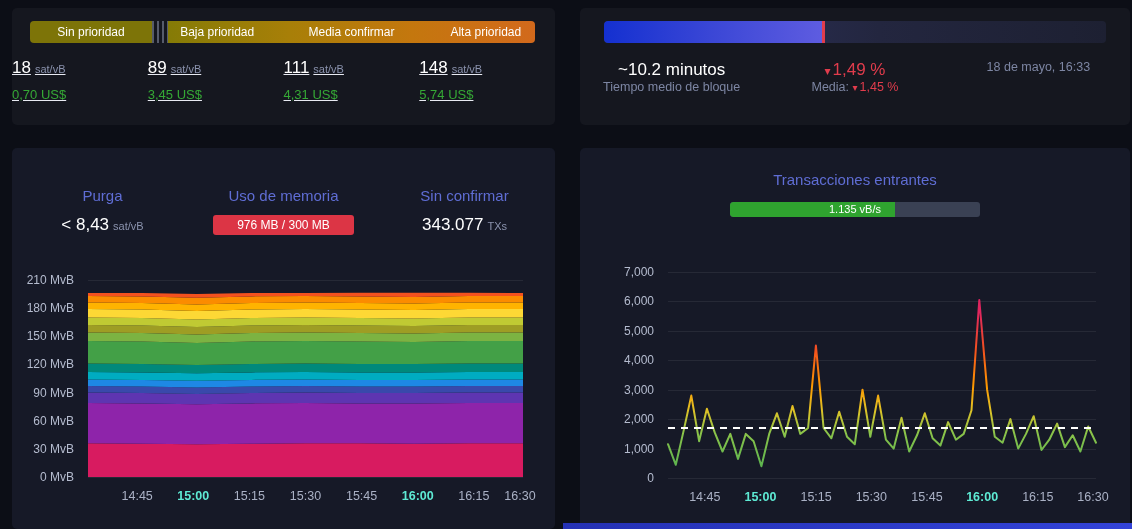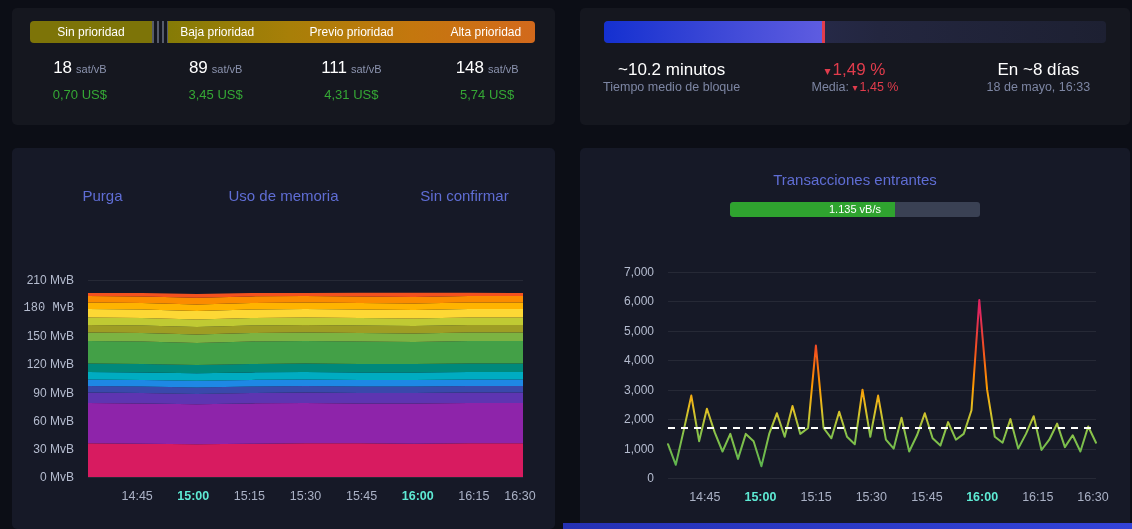--- a/index.html
+++ b/index.html
@@ -12,21 +12,21 @@
 
   
   .fee-bar{display:flex;height:22px;margin:13px 20px 0 18px;font-size:12px;color:#fff;}
   .fee-first{width:122px;background:#7d7408;border-radius:4px 0 0 4px;
              display:flex;align-items:center;justify-content:center;}
   .fee-stripes{width:16px;background:repeating-linear-gradient(90deg,#565b6b 0 2px,#14161e 2px 5px);}
   .fee-grad{flex:1;display:flex;border-radius:0 4px 4px 0;
             background:linear-gradient(90deg,#857b06,#a87f08,#c4770e,#d2691c);gap:36px;}
   .fee-grad span{flex:1;display:flex;align-items:center;justify-content:center;}
   .fee-values{position:absolute;left:0;right:0;top:50px;display:grid;
-              grid-template-columns:repeat(4,1fr);text-align:center;}
+              grid-template-columns:repeat(4,1fr);text-align:left;text-decoration:underline;}
   .big{font-size:17px;color:#fff;}
   .unit{font-size:11px;color:#8b93ae;margin-left:4px;}
   .usd{margin-top:9px;font-size:13px;color:#35a835;}
 
   
   .diff-bar{position:relative;height:22px;margin:13px 24px 0 24px;border-radius:4px;overflow:hidden;
             background:linear-gradient(90deg,#2f3566 0%,#23263f 55%,#1d2032 100%);}
   .diff-fill{position:absolute;left:0;top:0;bottom:0;border-radius:4px 0 0 4px;
              background:linear-gradient(90deg,#1430d0,#3b47d6,#5e5ce0);}
   .diff-marker{position:absolute;top:0;bottom:0;width:3px;background:#e13c4c;}
@@ -70,21 +70,21 @@
 <body>
 
 <div class="page">
 
   <section class="card top" style="left:12px;top:8px;width:543px;height:117px">
     <div class="fee-bar">
       <div class="fee-first">Sin prioridad</div>
       <div class="fee-stripes"></div>
       <div class="fee-grad">
         <span>Baja prioridad</span>
-        <span>Previo prioridad</span>
+        <span>Media confirmar</span>
         <span>Alta prioridad</span>
       </div>
     </div>
     <div class="fee-values">
       <div>
         <div class="big">
           <span>18</span><span class="unit">sat/vB</span>
         </div>
         <div class="usd">0,70 US$</div>
       </div>
@@ -122,46 +122,56 @@
       <div>
         <div class="big neg">
           <span class="arrow">▾</span><span>1,49 %</span>
         </div>
         <div class="sub">
           <span>Media:</span>
           <span class="arrow small">▾</span><span class="neg">1,45 %</span>
         </div>
       </div>
       <div>
-        <div class="big">En ~8 días</div>
         <div class="sub">18 de mayo, 16:33</div>
       </div>
     </div>
   </section>
 
   <section class="card bottom" style="left:12px;top:148px;width:543px;height:381px">
     <div class="mp-grid hdr-row">
       <div class="hdr">Purga</div>
       <div class="hdr">Uso de memoria</div>
       <div class="hdr">Sin confirmar</div>
+    </div>
+    <div class="mp-grid val-row">
+      <div class="big">
+        <span>&lt; 8,43</span><span class="unit">sat/vB</span>
+      </div>
+      <div>
+        <span class="mem-badge">976 MB / 300 MB</span>
+      </div>
+      <div class="big">
+        <span>343.077</span><span class="unit">TXs</span>
+      </div>
     </div>
     <div class="plot" style="left:76px;top:132px;width:435px;height:197px">
       <div class="grid">
           <div class="gridline" style="top: 0%;"></div>
           <div class="gridline" style="top: 14.2857%;"></div>
           <div class="gridline" style="top: 28.5714%;"></div>
           <div class="gridline" style="top: 42.8571%;"></div>
           <div class="gridline" style="top: 57.1429%;"></div>
           <div class="gridline" style="top: 71.4286%;"></div>
           <div class="gridline" style="top: 85.7143%;"></div>
           <div class="gridline" style="top: 100%;"></div>
         </div>
       <div class="y-labels">
           <div class="ytick" style="top: 0%;">210 MvB</div>
-          <div class="ytick" style="top: 14.2857%; font-family: Liberation Mono, monospace;">180 MvB</div>
+          <div class="ytick" style="top: 14.2857%;">180 MvB</div>
           <div class="ytick" style="top: 28.5714%;">150 MvB</div>
           <div class="ytick" style="top: 42.8571%;">120 MvB</div>
           <div class="ytick" style="top: 57.1429%;">90 MvB</div>
           <div class="ytick" style="top: 71.4286%;">60 MvB</div>
           <div class="ytick" style="top: 85.7143%;">30 MvB</div>
           <div class="ytick" style="top: 100%;">0 MvB</div>
         </div>
       <svg id="mempool-svg" viewBox="0 0 435 197" preserveAspectRatio="none">
           <path d="M0.0,163.2L54.4,163.7L108.8,164.2L163.1,163.7L217.5,163.2L271.9,163.2L326.3,163.7L380.6,163.2L435.0,163.2L435.0,197.0L380.6,197.0L326.3,197.0L271.9,197.0L217.5,197.0L163.1,197.0L108.8,197.0L54.4,197.0L0.0,197.0Z" fill="#d81b60"></path>
           <path d="M0.0,122.9L54.4,123.4L108.8,124.3L163.1,123.4L217.5,122.9L271.9,123.4L326.3,123.4L380.6,122.9L435.0,122.9L435.0,163.2L380.6,163.2L326.3,163.7L271.9,163.2L217.5,163.2L163.1,163.7L108.8,164.2L54.4,163.7L0.0,163.2Z" fill="#8e24aa"></path>

